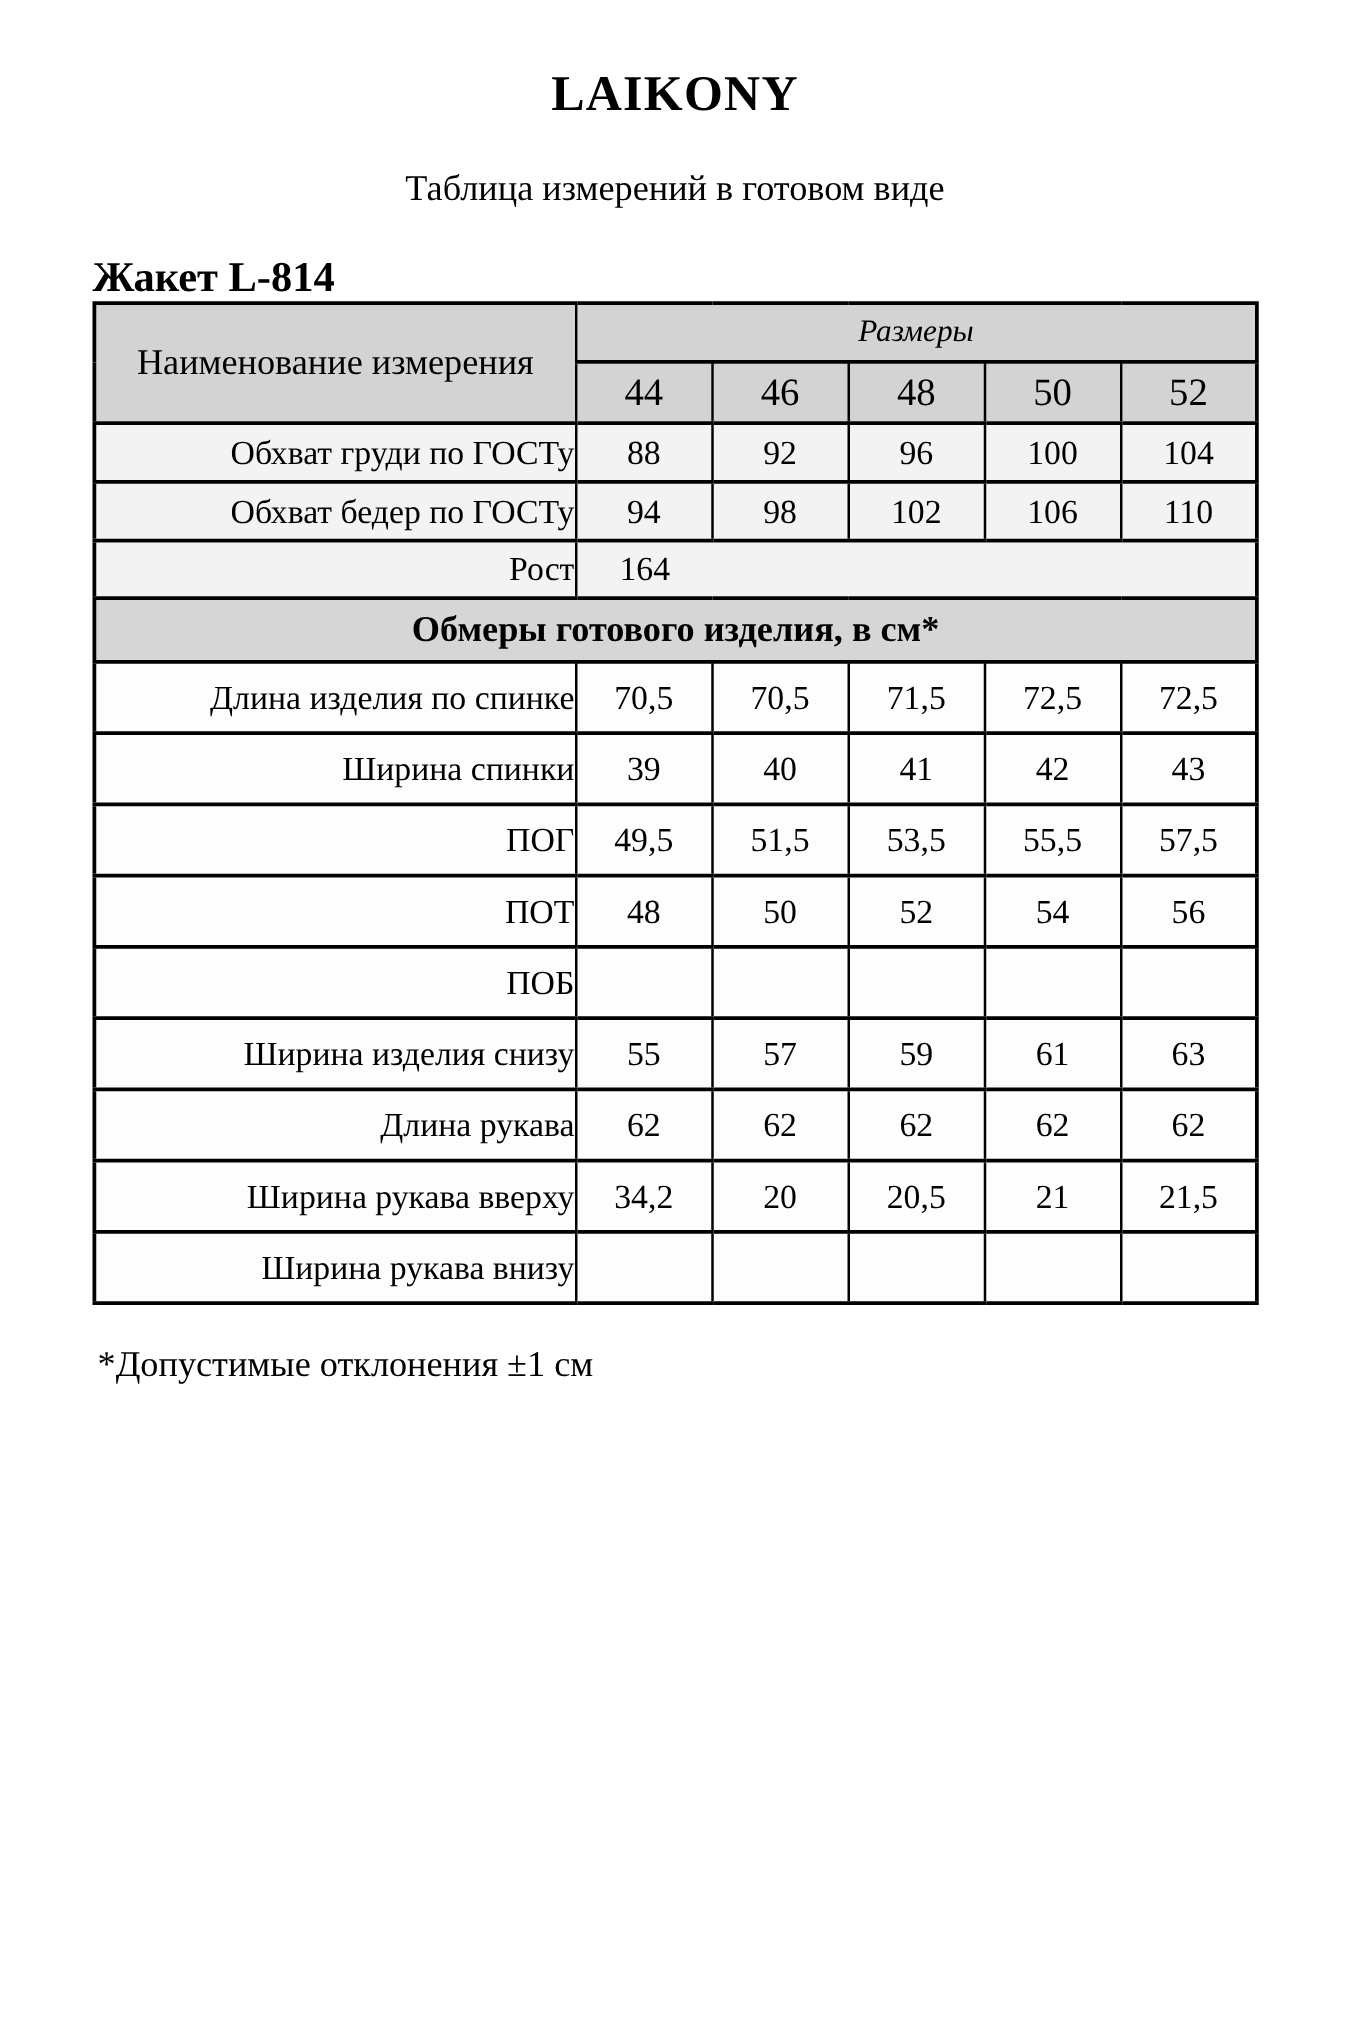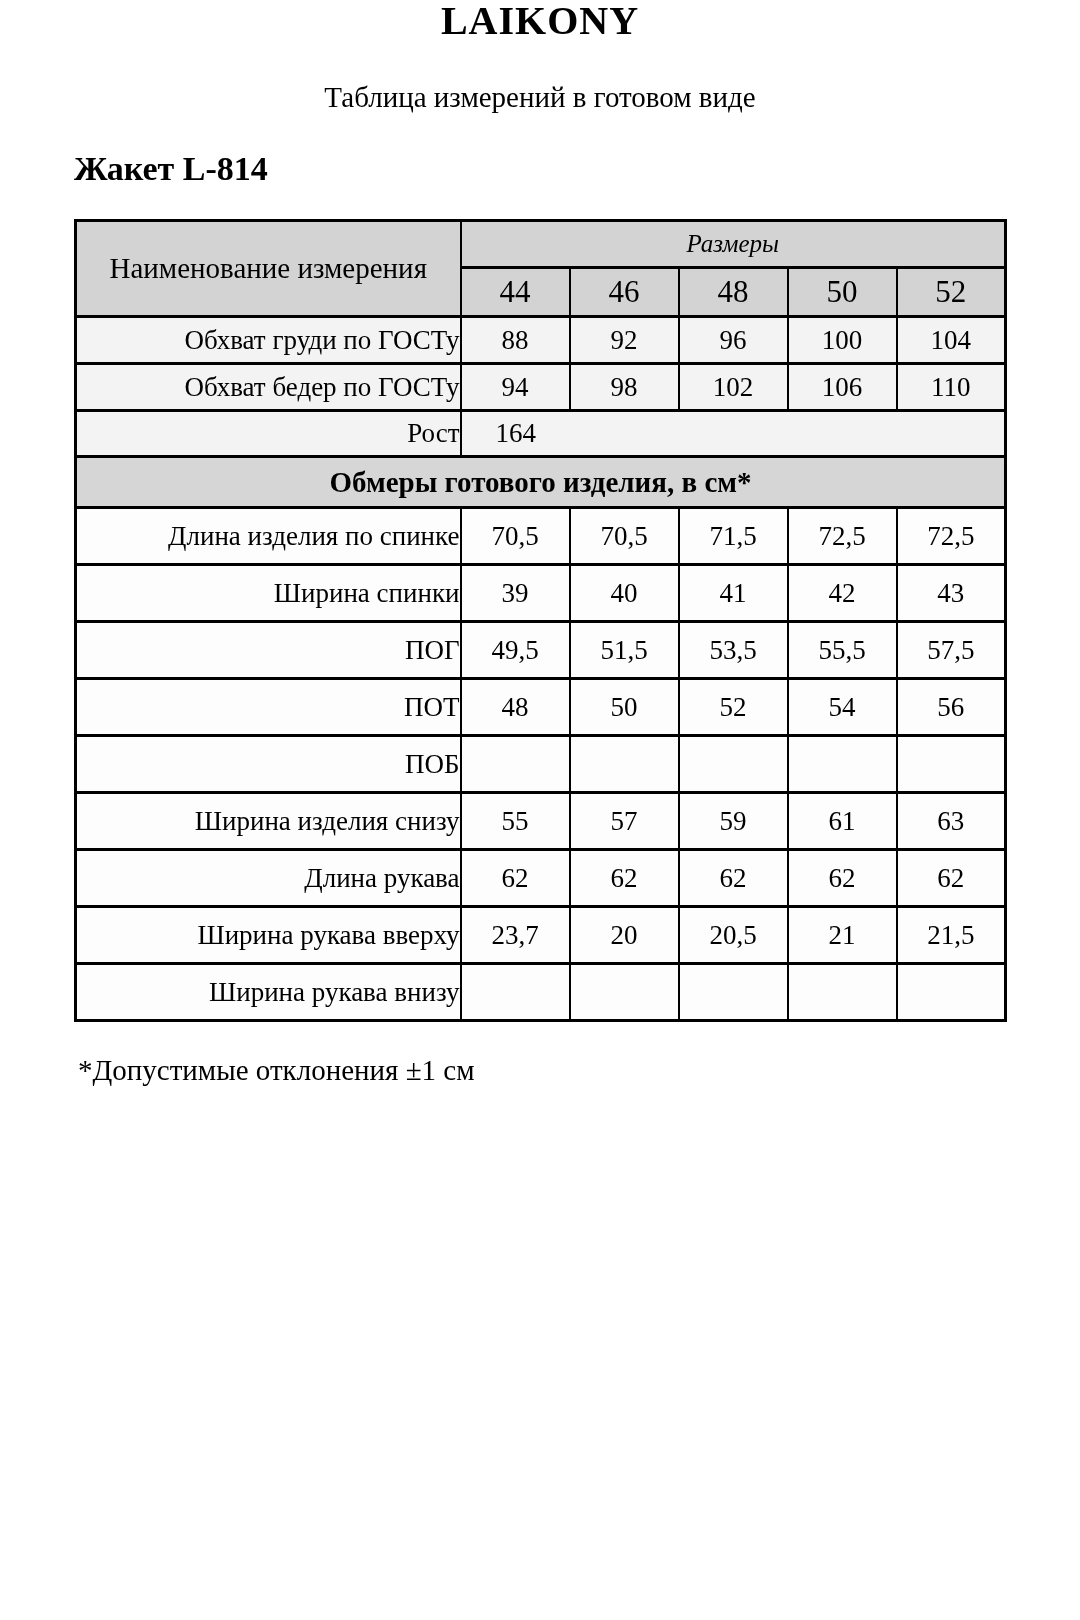--- a/index.html
+++ b/index.html
@@ -14,40 +14,40 @@
     width: 1080px;
     height: 1620px;
     background: #ffffff;
     overflow: hidden;
   }
   .content {
     width: 932px;
     margin: 0 auto;
   }
   .brand {
+    padding-top: 54px;
     text-align: center;
     font-size: 40px;
     font-weight: bold;
     line-height: 1.05;
     letter-spacing: 1px;
   }
   .subtitle {
     margin-top: 40px;
     text-align: center;
     font-size: 29px;
     line-height: 1.1;
   }
   .product {
     margin-top: 36px;
     font-size: 34px;
     font-weight: bold;
     line-height: 1.1;
   }
   table.size-table {
-    margin-top: 32px;
     border-collapse: collapse;
     width: 932px;
     table-layout: fixed;
     border: 3px solid #000;
   }
   .size-table th, .size-table td {
     border: 2px solid #000;
     border-top-width: 3px;
     border-bottom-width: 3px;
     font-size: 27px;
@@ -199,21 +199,21 @@
         <tr class="measure-row">
           <td class="label-cell">Длина рукава</td>
           <td class="num-cell">62</td>
           <td class="num-cell">62</td>
           <td class="num-cell">62</td>
           <td class="num-cell">62</td>
           <td class="num-cell">62</td>
         </tr>
         <tr class="measure-row">
           <td class="label-cell">Ширина рукава вверху</td>
-          <td class="num-cell">23,7</td>
+          <td class="num-cell">34,2</td>
           <td class="num-cell">20</td>
           <td class="num-cell">20,5</td>
           <td class="num-cell">21</td>
           <td class="num-cell">21,5</td>
         </tr>
         <tr class="measure-row">
           <td class="label-cell">Ширина рукава внизу</td>
           <td class="num-cell"></td>
           <td class="num-cell"></td>
           <td class="num-cell"></td>

